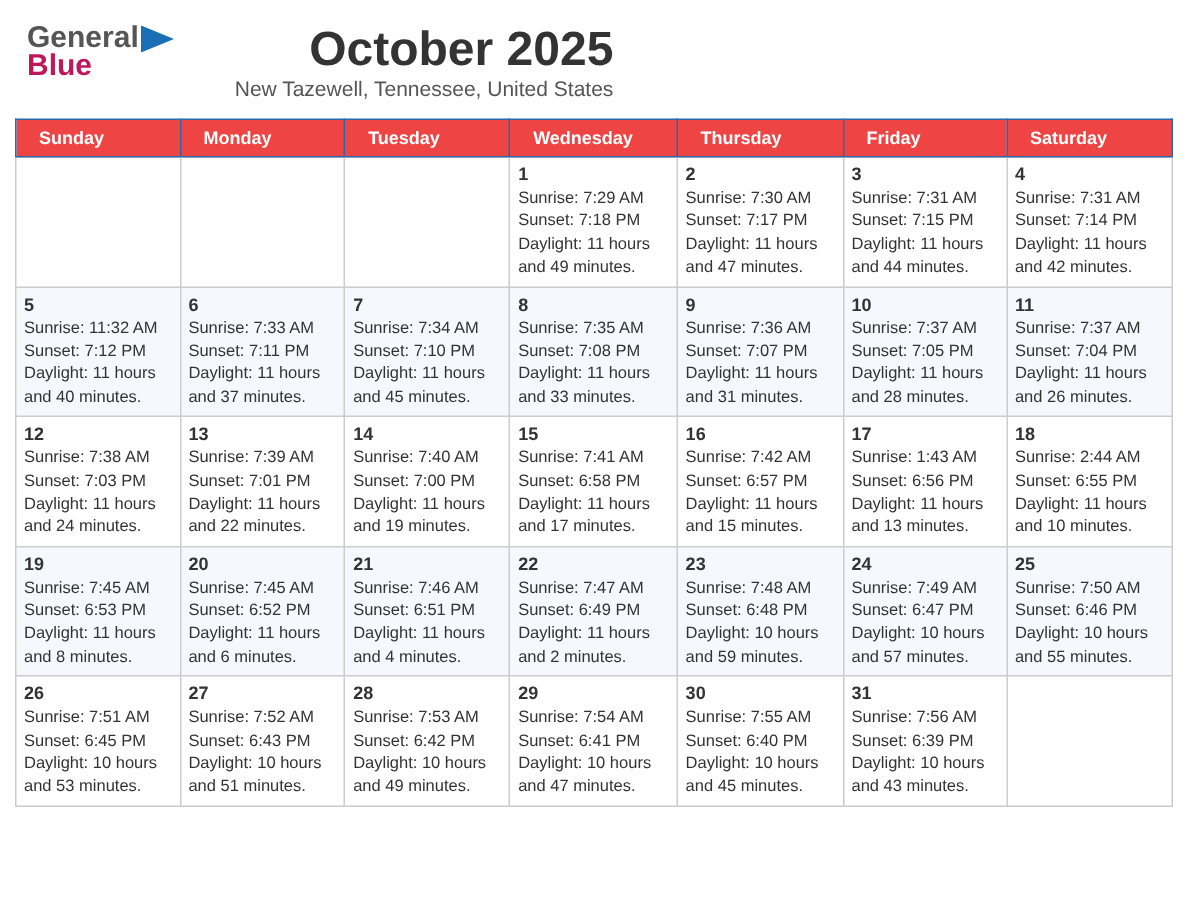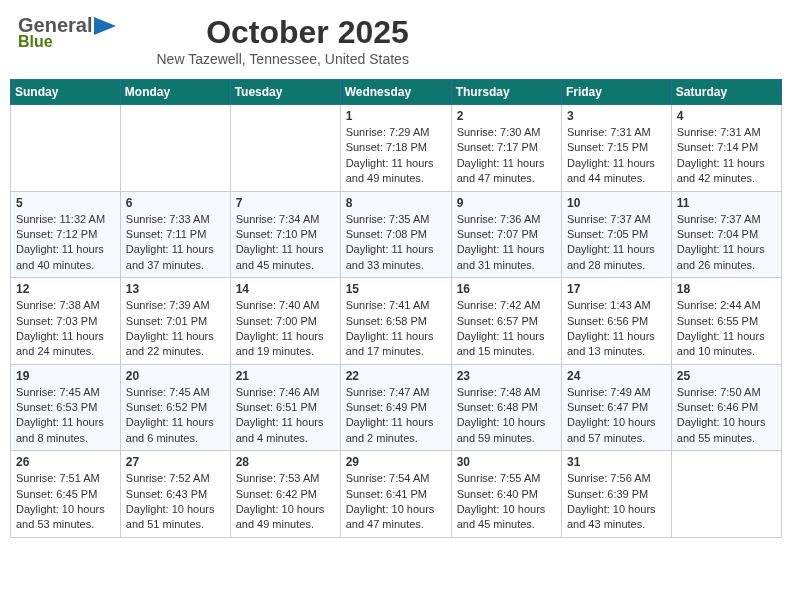--- a/index.html
+++ b/index.html
@@ -33,25 +33,25 @@
     .location-title {
       font-size: 14px;
       color: #555;
     }
     .calendar {
       width: 100%;
       border-collapse: collapse;
       border: 1px solid #ccc;
     }
     .calendar th {
-      background-color: #0f766e;
+      background-color: #ef4444;
       color: #fff;
       font-size: 12px;
       font-weight: bold;
-      padding: 5px 4px;
+      padding: 5px 15px;
       border: 1px solid #2a6aaa;
       text-align: left;
     }
     .calendar td {
       vertical-align: top;
       border: 1px solid #ccc;
       padding: 4px 5px;
       width: 113px;
       min-height: 80px;
       font-size: 10.5px;
@@ -83,21 +83,21 @@
 <body>
 
 <div class="header">
   <div class="logo">
     <div style="display:flex;align-items:center;">
       <span style="font-size:20px;font-weight:bold;color:#555;letter-spacing:0;">General</span>
       <svg width="22" height="18" viewBox="0 0 22 18" style="margin-left:2px;">
         <polygon points="0,18 22,9 0,0" fill="#1a6eb5"></polygon>
       </svg>
     </div>
-    <span style="font-size:16px;font-weight:bold;color:#4d7c0f;margin-top:-4px;">Blue</span>
+    <span style="font-size:20px;font-weight:bold;color:#be185d;margin-top:-4px;">Blue</span>
   </div>
   <div class="title-block">
     <div class="month-title">October 2025</div>
     <div class="location-title">New Tazewell, Tennessee, United States</div>
   </div>
 </div>
 
 <table class="calendar">
   <thead>
     <tr>

